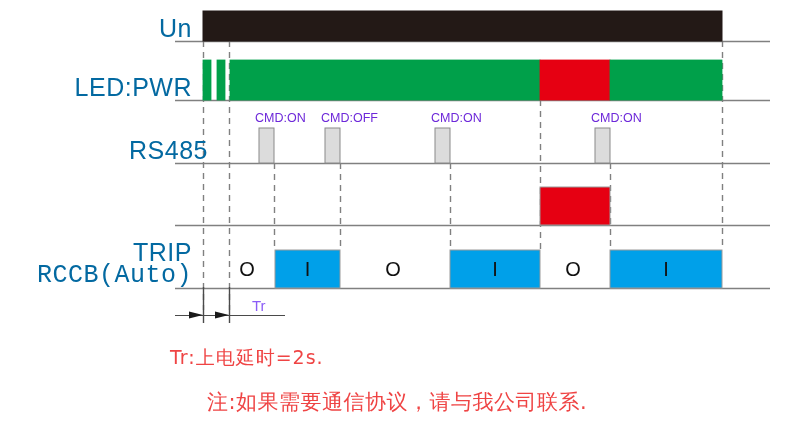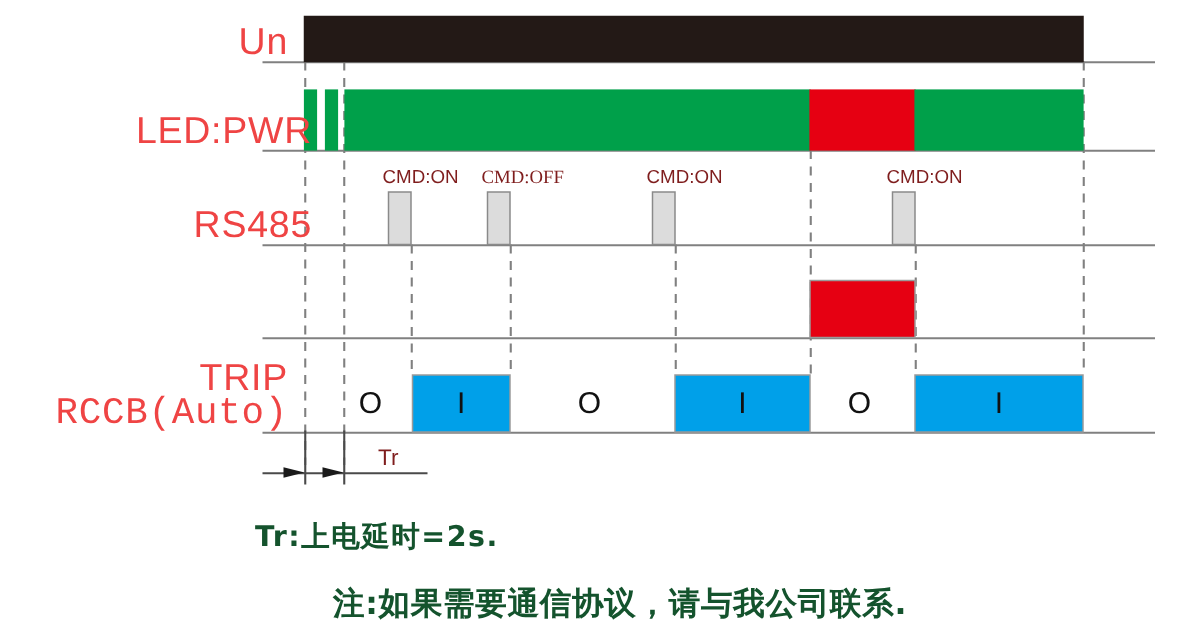--- a/index.html
+++ b/index.html
@@ -20,50 +20,49 @@
     left: 0;
     top: 0;
     width: 790px;
     height: 427px;
   }
   .row-label {
     position: absolute;
     text-align: right;
     font-size: 25px;
     letter-spacing: 0.5px;
-    color: #ef4444;
+    color: #0369a1;
     white-space: nowrap;
     font-family: "Liberation Sans", "DejaVu Sans", sans-serif;
   }
   .cmd-label {
     position: absolute;
     font-size: 12.5px;
-    color: #7f1d1d;
+    color: #6d28d9;
     white-space: nowrap;
     font-family: "Liberation Sans", "DejaVu Sans", sans-serif;
   }
   .state-label {
     position: absolute;
     font-size: 20px;
     color: #111111;
     text-align: center;
     font-family: "Liberation Sans", "DejaVu Sans", sans-serif;
   }
   .tr-label {
     position: absolute;
     font-size: 15px;
-    color: #7f1d1d;
+    color: #8b5cf6;
     font-family: "Liberation Sans", "DejaVu Sans", sans-serif;
   }
   .note {
     position: absolute;
     white-space: nowrap;
-    color: #14532d;
+    color: #ef4444;
     font-family: "DejaVu Sans", "Liberation Sans", sans-serif;
-    font-weight: bold;
   }
   .note-1 { font-size: 19px; letter-spacing: 1px; }
   .note-2 { font-size: 21px; letter-spacing: 0.5px; }
 </style>
 </head>
 <body>
 
 <div id="diagram">
   <svg id="diagram-svg" width="790" height="427" xmlns="http://www.w3.org/2000/svg">
       <line x1="175" y1="41.5" x2="770" y2="41.5" stroke="#808080" stroke-width="1.4"></line>
@@ -94,31 +93,31 @@
       <rect x="450" y="250" width="90" height="38" fill="#00A0E9" stroke="#9a9a9a" stroke-width="1"></rect>
       <rect x="610" y="250" width="112" height="38" fill="#00A0E9" stroke="#9a9a9a" stroke-width="1"></rect>
       <line x1="175" y1="315.5" x2="285" y2="315.5" stroke="#4a4a4a" stroke-width="1.2"></line>
       <line x1="203.5" y1="287" x2="203.5" y2="323" stroke="#4a4a4a" stroke-width="1.4"></line>
       <line x1="229.5" y1="287" x2="229.5" y2="323" stroke="#4a4a4a" stroke-width="1.4"></line>
       <polygon points="189,311.5 203,315 189,318.5" fill="#1a1a1a"></polygon>
       <polygon points="215,311.5 229,315 215,318.5" fill="#1a1a1a"></polygon>
     </svg>
   <div id="overlay">
       <div class="cmd-label" style="left: 255px; top: 111px;">CMD:ON</div>
-      <div class="cmd-label" style="left: 321px; top: 111px; font-family: Liberation Serif, serif;">CMD:OFF</div>
+      <div class="cmd-label" style="left: 321px; top: 111px;">CMD:OFF</div>
       <div class="cmd-label" style="left: 431px; top: 111px;">CMD:ON</div>
       <div class="cmd-label" style="left: 591px; top: 111px;">CMD:ON</div>
       <div class="state-label" style="left: 275px; top: 258px; width: 65px;">I</div>
       <div class="state-label" style="left: 450px; top: 258px; width: 90px;">I</div>
       <div class="state-label" style="left: 610px; top: 258px; width: 112px;">I</div>
       <div class="state-label" style="left: 235px; top: 258px; width: 24px;">O</div>
       <div class="state-label" style="left: 381px; top: 258px; width: 24px;">O</div>
       <div class="state-label" style="left: 561px; top: 258px; width: 24px;">O</div>
       <div class="row-label" style="left: 0px; top: 14px; width: 192px;">Un</div>
-      <div class="row-label" style="left: 16px; top: 73px; width: 192px;">LED:PWR</div>
+      <div class="row-label" style="left: 0px; top: 73px; width: 192px;">LED:PWR</div>
       <div class="row-label" style="left: 16px; top: 136px; width: 192px;">RS485</div>
       <div class="row-label" style="left: 0px; top: 198px; width: 192px; margin-top: 40px;">TRIP</div>
       <div class="row-label" style="left: 0px; top: 261px; width: 192px; font-family: Liberation Mono, monospace;">RCCB(Auto)</div>
       <div class="tr-label" style="left: 252px; top: 297px;">Tr</div>
       <div class="note note-1" style="left: 170px; top: 345px;">Tr:上电延时=2s.</div>
-      <div class="note note-2" style="left: 222px; top: 388px; text-align: right;">注:如果需要通信协议，请与我公司联系.</div>
+      <div class="note note-2" style="left: 207px; top: 388px; text-align: right;">注:如果需要通信协议，请与我公司联系.</div>
     </div>
 </div>
 
 </body></html>

